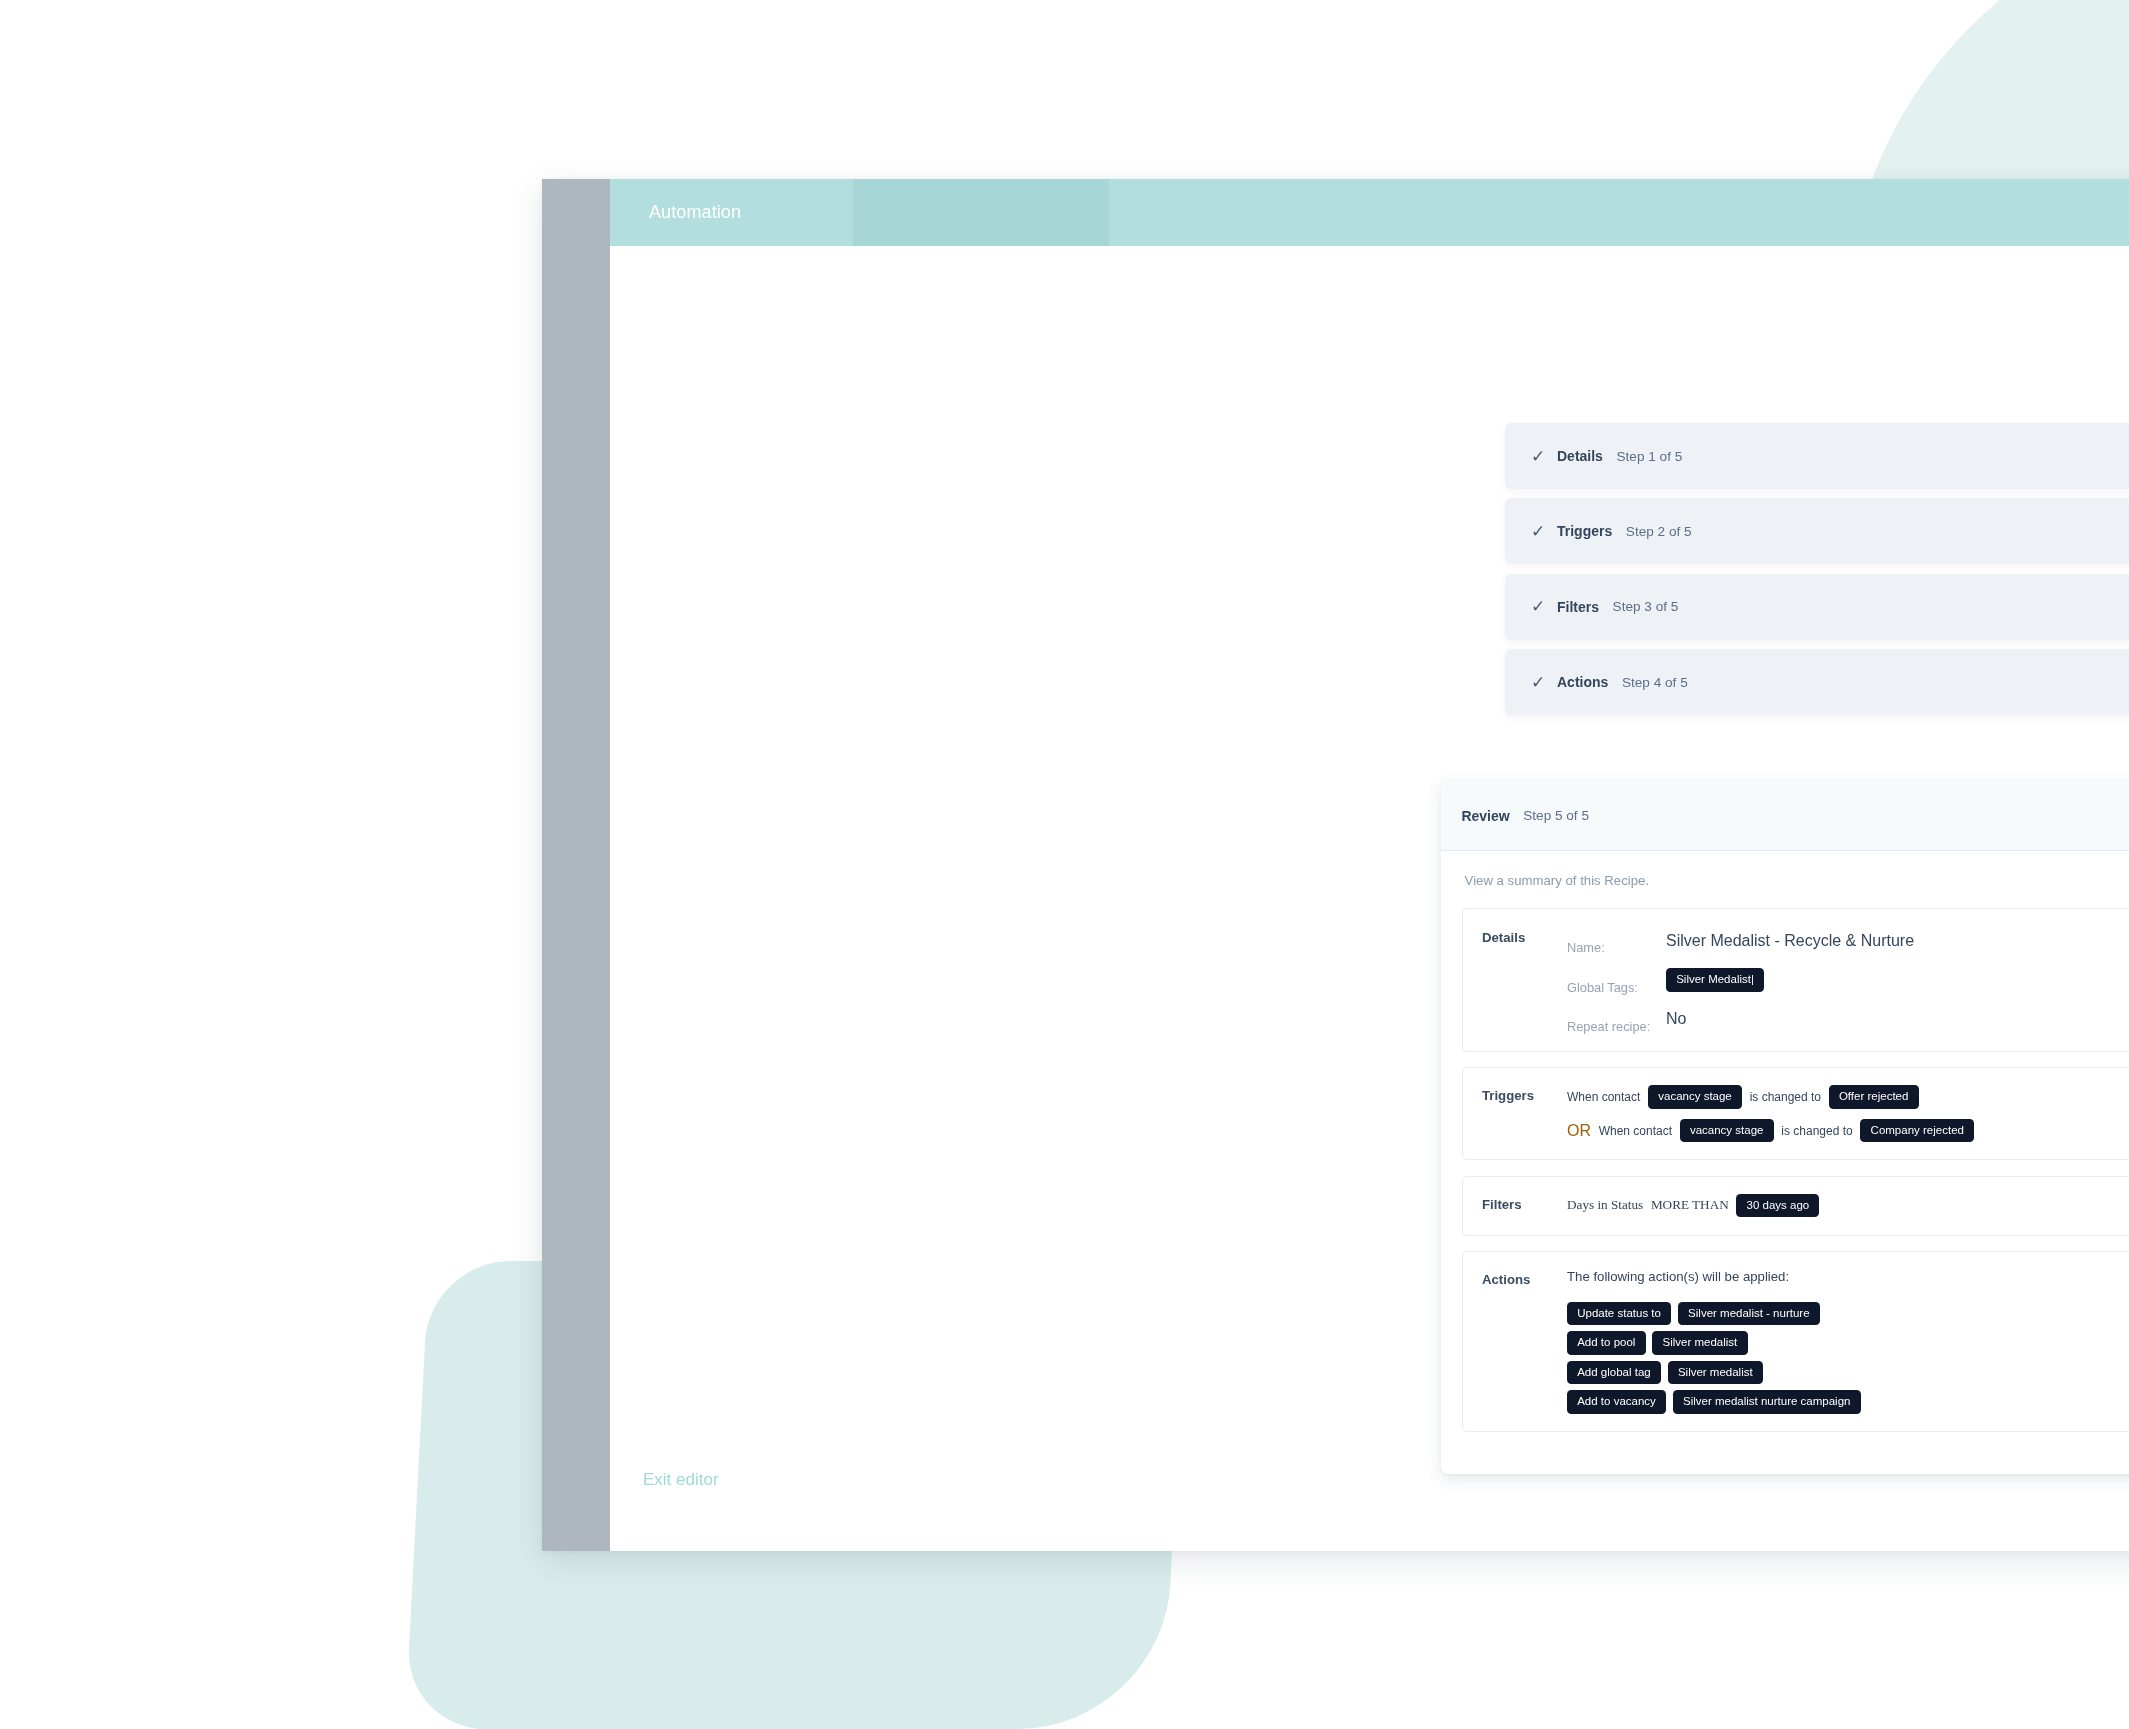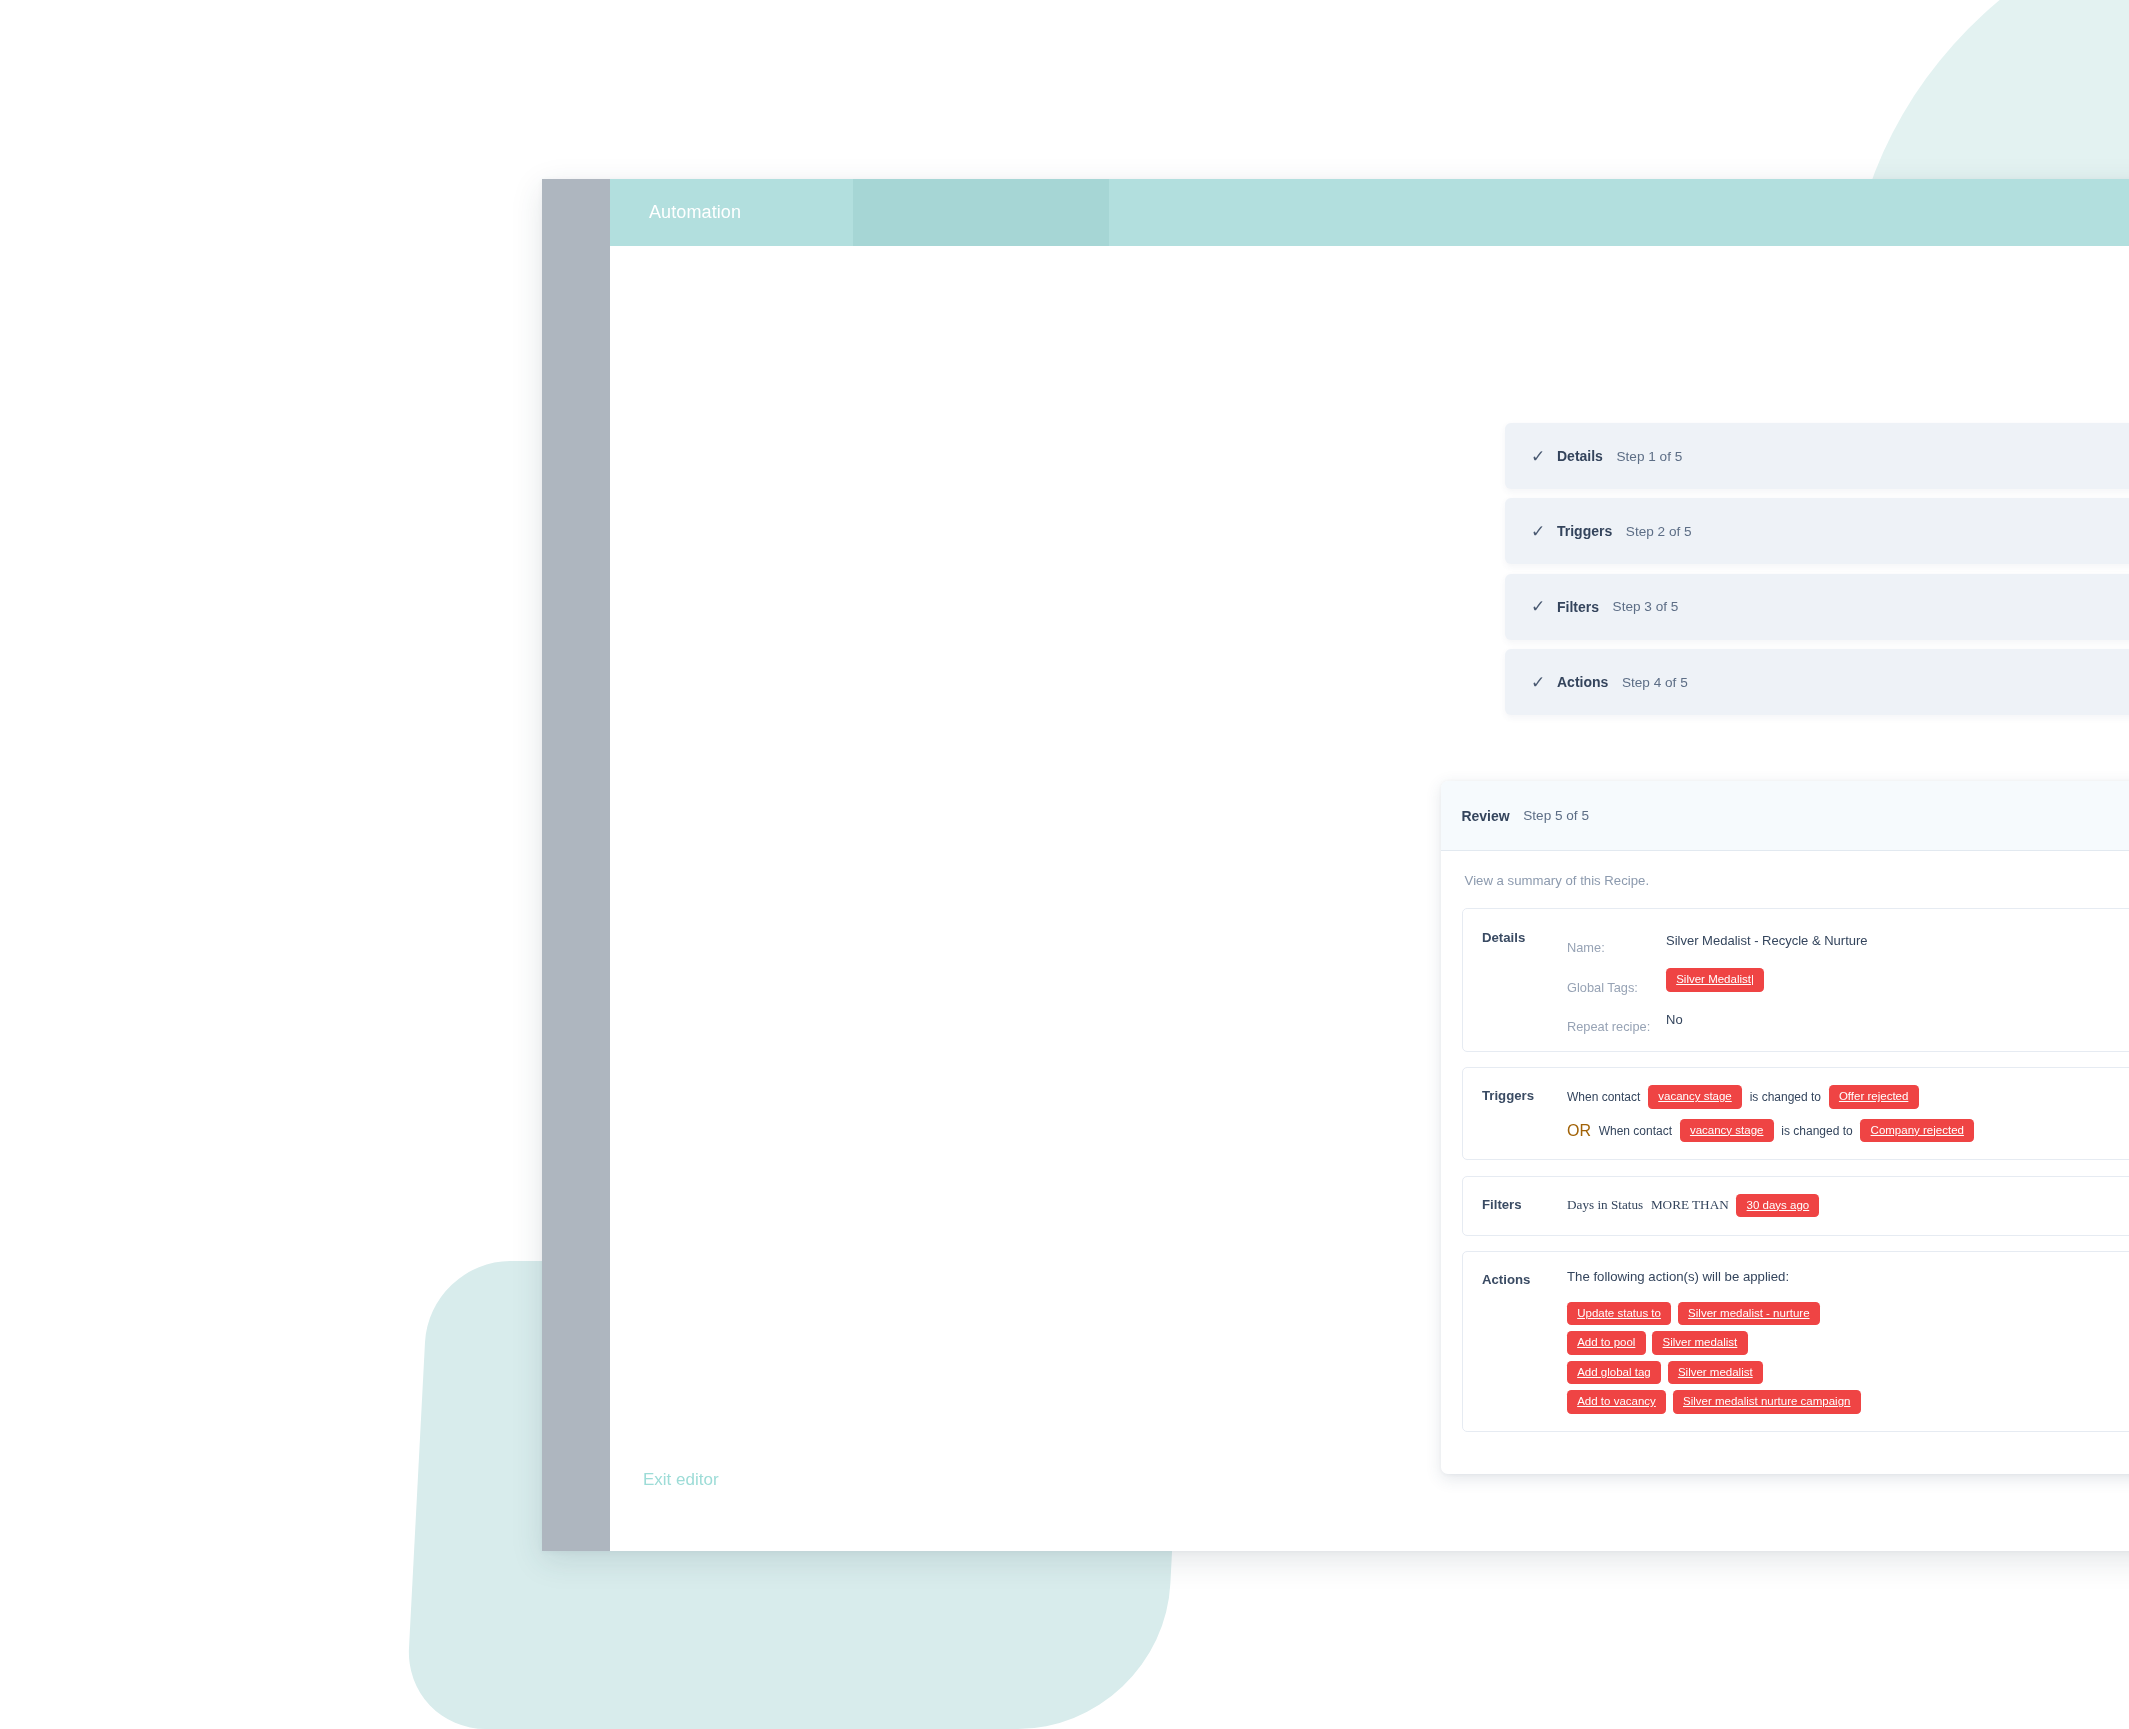--- a/index.html
+++ b/index.html
@@ -197,37 +197,36 @@
   }
   .kv-row:last-child { margin-bottom: 0; }
   .kv-key {
     font-size: 12.8px;
     color: #97a3b5;
     width: 99px;
     flex: 0 0 99px;
     margin-top: 14px;
   }
   .kv-val {
-    font-size: 13px;
+    font-size: 16px;
     color: #34455d;
   }
 
   
   .pill {
     display: inline-flex;
     align-items: center;
     justify-content: center;
-    background: #ef4444;
+    background: #0f172a;
     color: #ffffff;
     border-radius: 4.3px;
     font-size: 11.5px;
     padding: 6px 10.2px;
     white-space: nowrap;
     line-height: 1;
-    text-decoration: underline;
   }
 
   
   .trigger-row {
     display: flex;
     align-items: center;
     gap: 7.7px;
     margin-bottom: 10.2px;
     flex-wrap: nowrap;
   }

